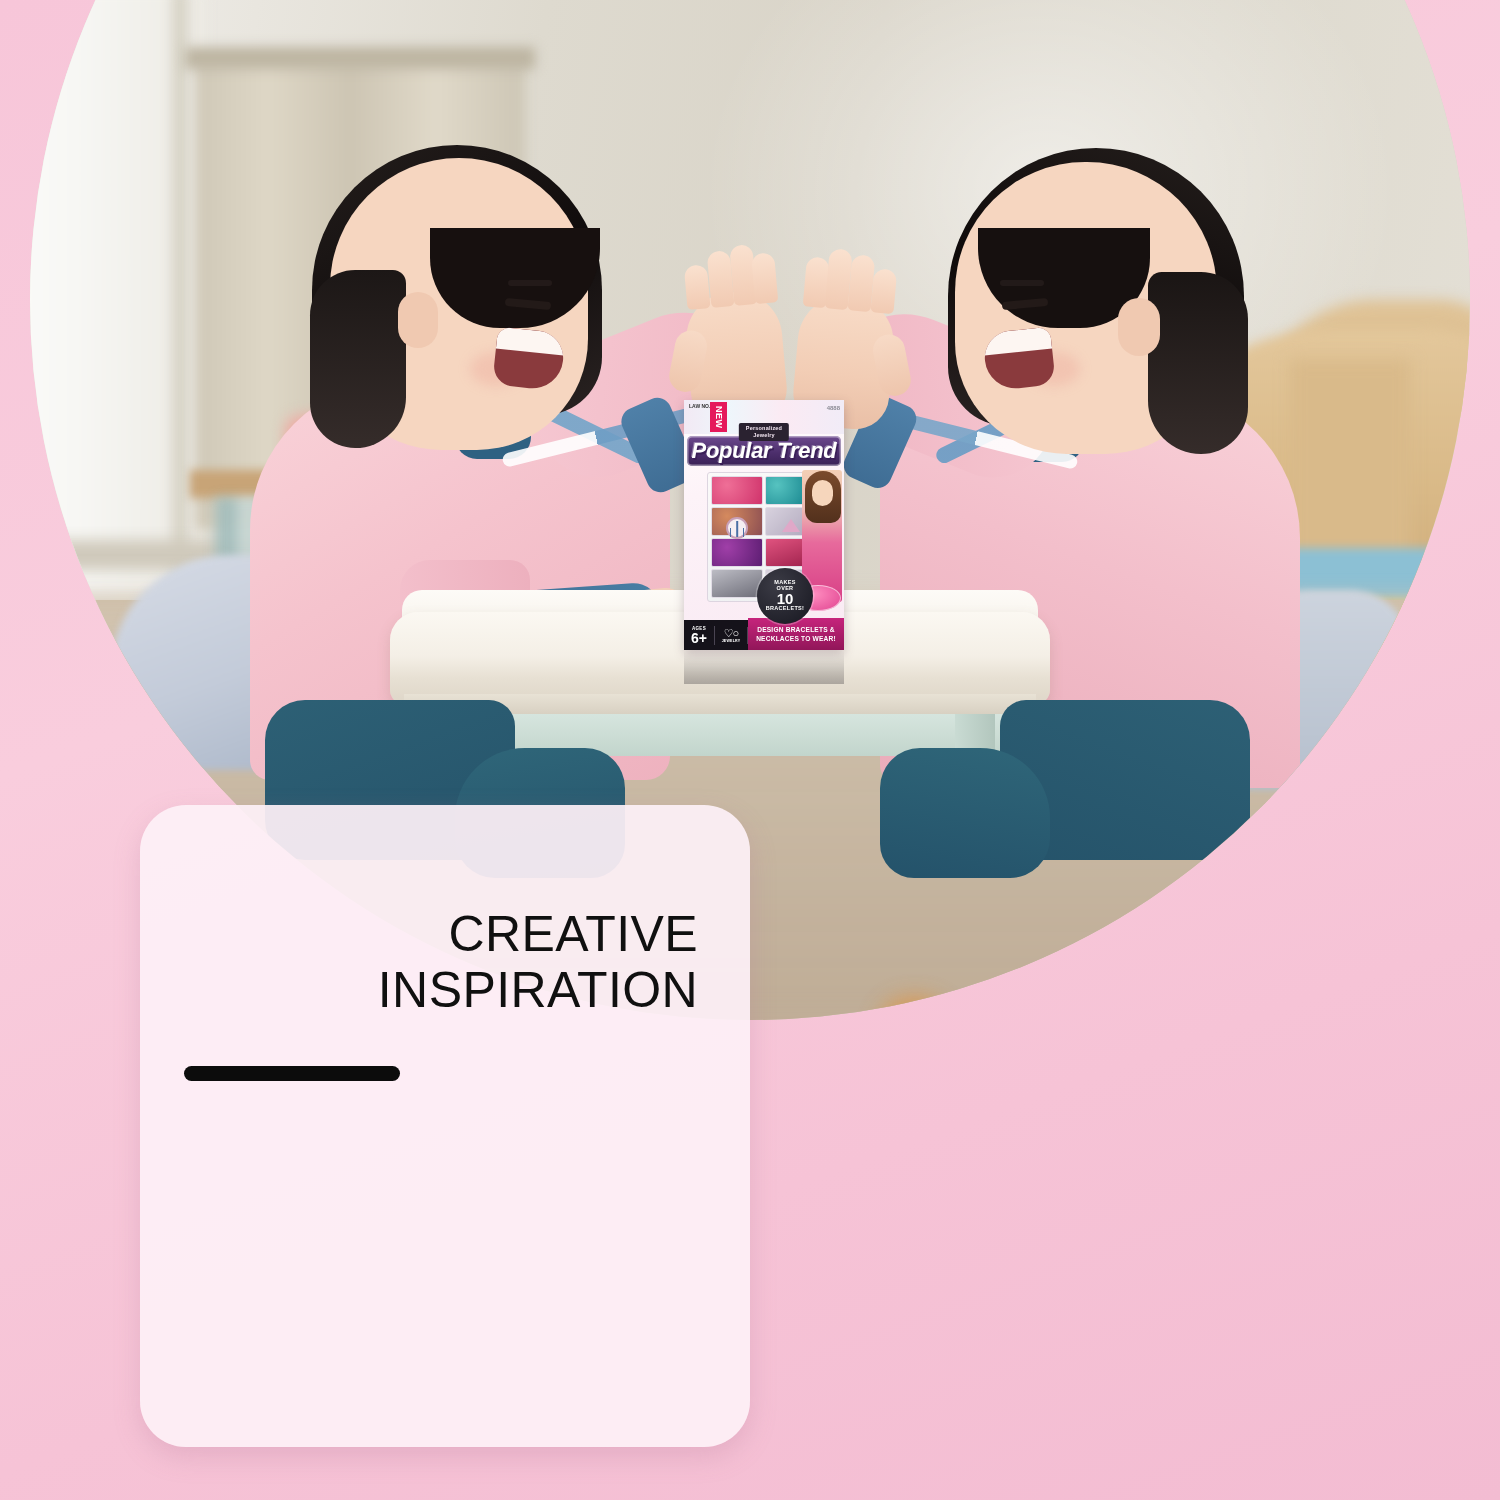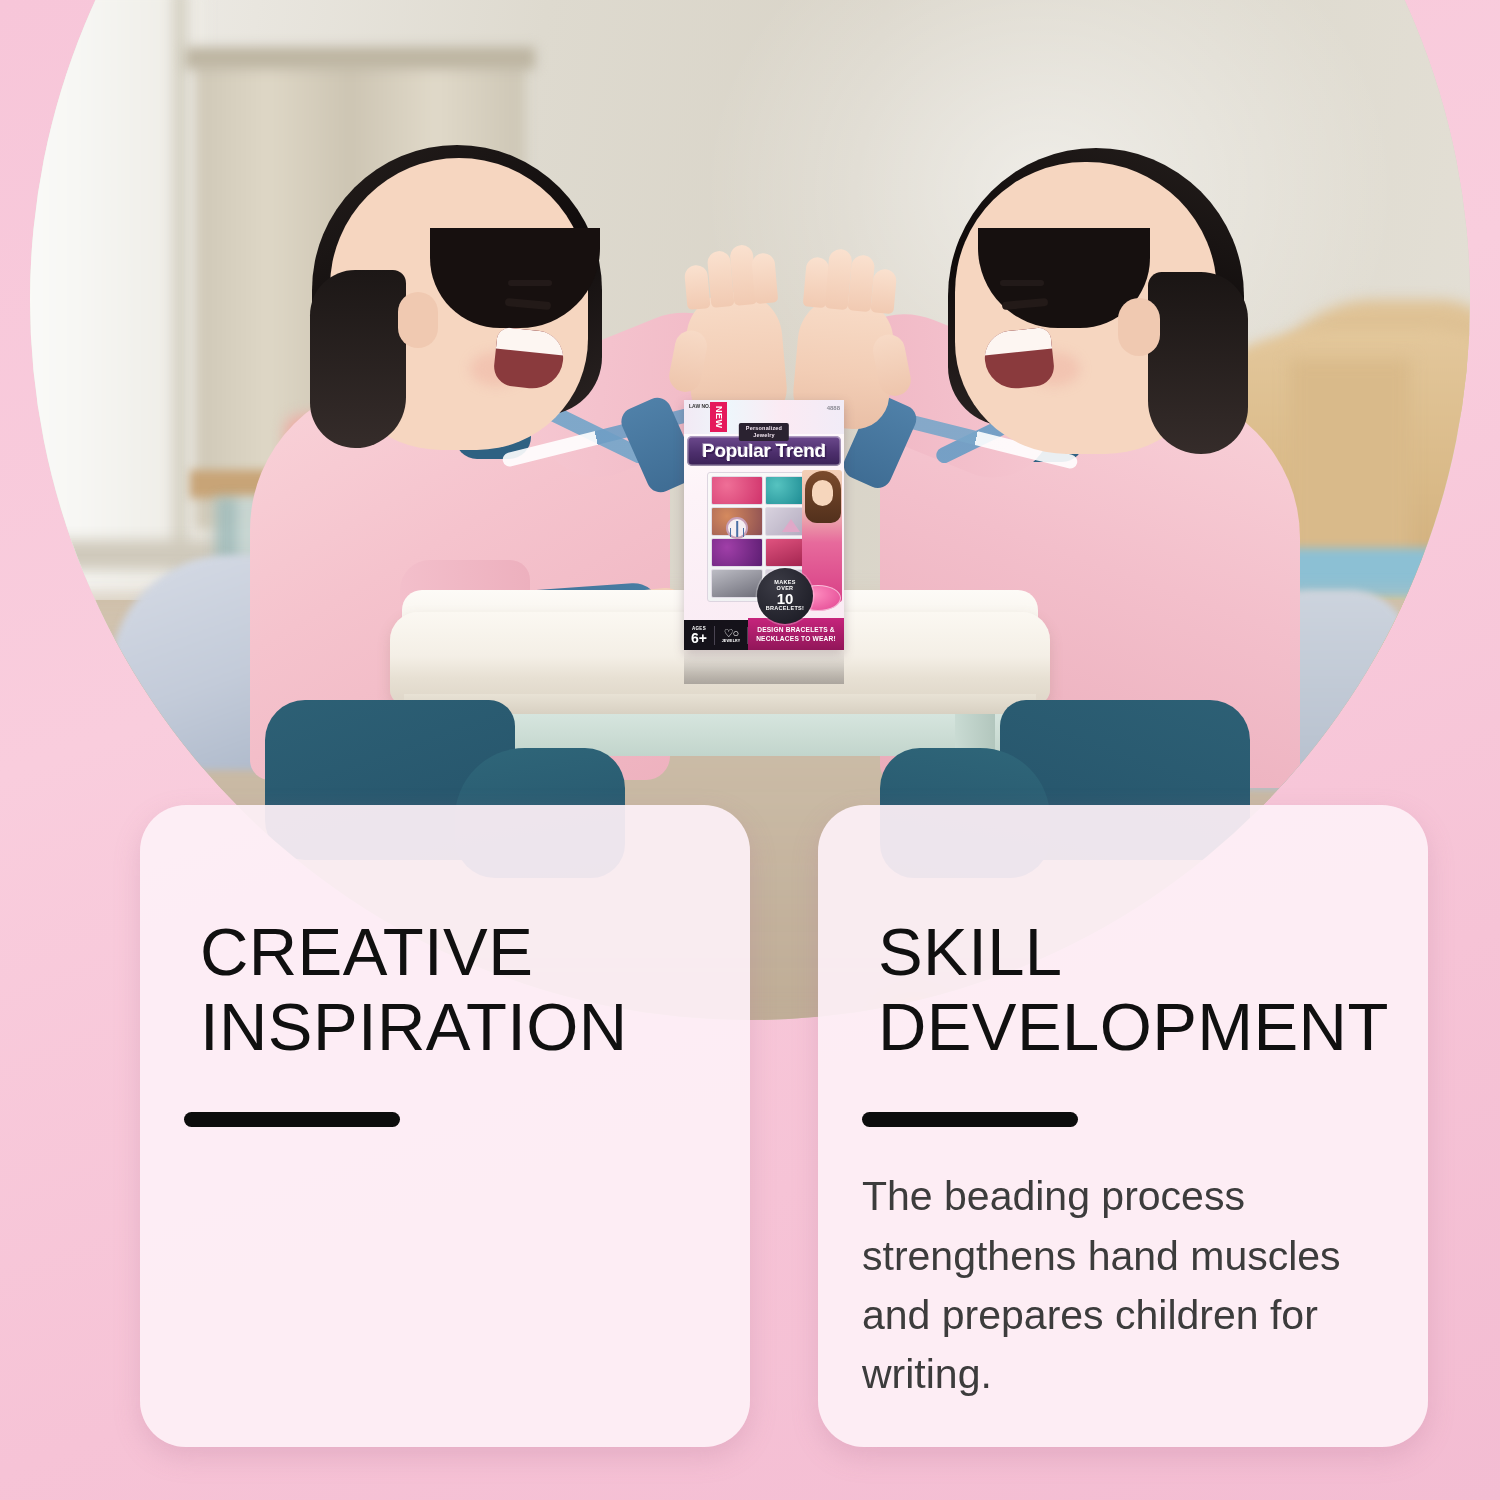--- a/index.html
+++ b/index.html
@@ -680,22 +680,23 @@
     width: 154px; height: 30px;
     background: linear-gradient(180deg,#6d4a8e 0%, #4d2f6d 55%, #3a2156 100%);
     border-radius: 5px;
     display: flex;
     align-items: center;
     justify-content: center;
     box-shadow: inset 0 0 0 1.5px rgba(255,255,255,.45);
   }
   .box-title {
     color: #ffffff;
-    font-size: 19px;
+    font-size: 22px;
     font-weight: bold;
+    font-style: italic;
     letter-spacing: -.3px;
     text-shadow: 1.5px 1.5px 0 #3a1f57, -1px -1px 0 rgba(255,255,255,.35);
     white-space: nowrap;
   }
   .box-window {
     position: absolute;
     left: 23px; top: 72px;
     width: 101px; height: 130px;
     background: linear-gradient(160deg,#fbfaf9,#eef0f2);
     border: 1.5px solid #ddd5e0;
@@ -861,27 +862,28 @@
     background: rgba(253,240,246,.93);
     border-radius: 46px;
     box-shadow: 0 10px 26px rgba(180,120,150,.26);
     box-sizing: border-box;
     padding: 93px 44px 0 44px;
   }
   .card-left { left: 140px; }
   .card-right { left: 818px; }
 
   .card-title {
-    font-size: 67px;
+    font-size: 50px;
     line-height: 1.12;
     font-weight: normal;
     color: #101010;
     letter-spacing: .4px;
-    margin: 16px;
+    margin: 8px;
     white-space: pre-line;
+    text-align: right;
   }
   .card-rule {
     width: 216px;
     height: 15px;
     background: #0c0c0c;
     border-radius: 8px;
     margin: 48px 0 40px 0;
   }
   .card-body {
     font-size: 41px;
@@ -1062,20 +1064,14 @@
       <div class="photo-fade"></div>
     </div>
   </div>
 
   <div class="card card-left">
     <h2 class="card-title">CREATIVE
 INSPIRATION</h2>
     <div class="card-rule"></div>
   </div>
 
-  <div class="card card-right">
-    <h2 class="card-title">SKILL
-DEVELOPMENT</h2>
-    <div class="card-rule"></div>
-    <p class="card-body">The beading process strengthens hand muscles and prepares children for writing.</p>
-  </div>
 
 </div>
 
 </body></html>

